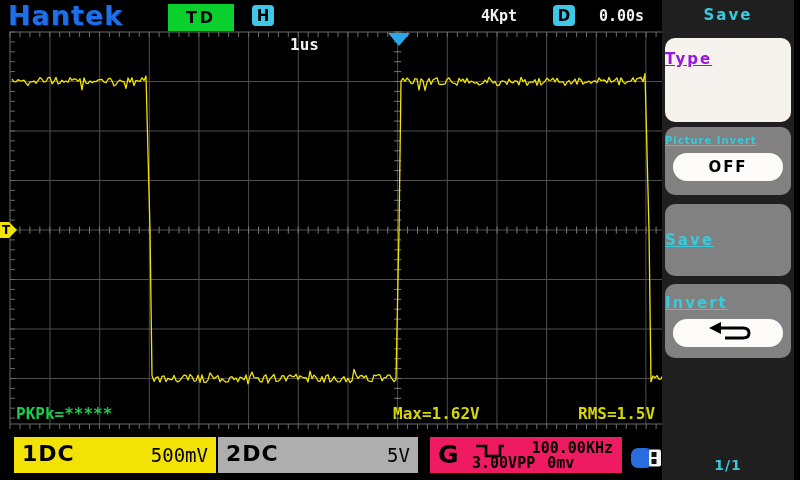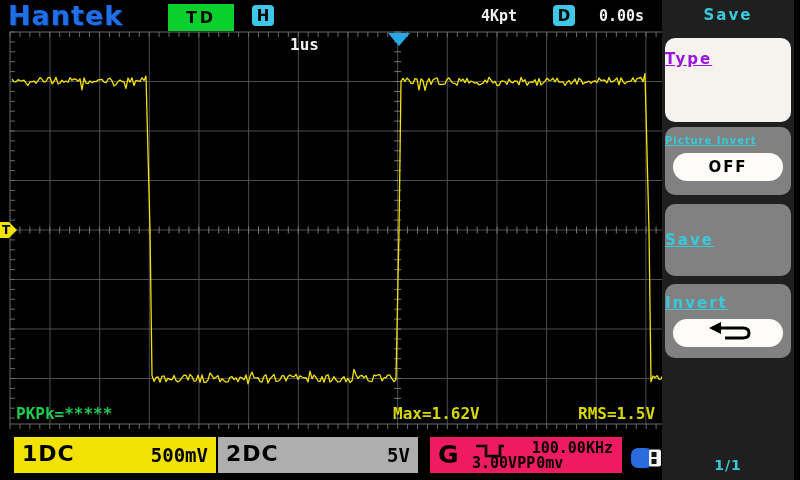--- a/index.html
+++ b/index.html
@@ -33,30 +33,30 @@
   #meas-pkpk{left:16px;color:var(--meas_green,#1ecb4f);}
   #meas-vtop{left:205px;color:var(--meas_yellow,#d6d600);}
   #meas-max{left:393px;color:var(--meas_yellow,#d6d600);}
   #meas-rms{left:578px;color:var(--meas_yellow,#d6d600);}
   
   #chbar{position:absolute;left:0;top:437px;width:552px;height:40px;z-index:5;}
   .chbox{position:absolute;top:0;height:36px;color:#000;}
   #ch1-box{left:14px;width:202px;background:var(--trace_yellow,#f2e205);}
   #ch2-box{left:218px;width:200px;background:var(--ch2_gray,#aeaeae);}
   .ch-label{position:absolute;left:8px;top:4px;font-size:22px;font-weight:bold;letter-spacing:1px;}
-  .ch-scale{position:absolute;right:8px;top:7px;font-size:19px;font-weight:bold;
+  .ch-scale{position:absolute;right:8px;top:7px;font-size:19px;font-weight:normal;
             font-family:"DejaVu Sans Mono",monospace;}
   #gen-box{left:430px;width:192px;background:var(--gen_pink,#ee1b63);}
   #gen-label{position:absolute;left:8px;top:3px;font-size:25px;font-weight:bold;}
   #gen-wave-icon{position:absolute;left:44px;top:5px;}
   #gen-freq{position:absolute;right:9px;top:2px;font-size:15px;font-weight:bold;
             font-family:"DejaVu Sans Mono",monospace;}
   #gen-bottom{position:absolute;left:42px;bottom:1px;font-size:15px;font-weight:bold;
               font-family:"DejaVu Sans Mono",monospace;}
-  #gen-offset{margin-left:1px;}
+  #gen-offset{margin-left:12px;}
   #usb-icon{position:absolute;left:630px;top:10px;}
   
   #sidebar{position:absolute;left:636px;top:0;width:132px;height:480px;
            background:var(--side_bg,#1f1f1f);z-index:6;margin-left:26px;}
   #menu-title{position:absolute;top:6px;width:100%;text-align:center;
               color:var(--side_cyan,#38c9da);font-weight:bold;font-size:15px;letter-spacing:2px;}
   .card{position:absolute;left:3px;width:126px;border-radius:10px;}
   .card-gray{background:var(--card_gray,#818181);}
   .card-white{background:var(--card_white,#f6f3ee);}
   #card-type{top:38px;height:84px;}

